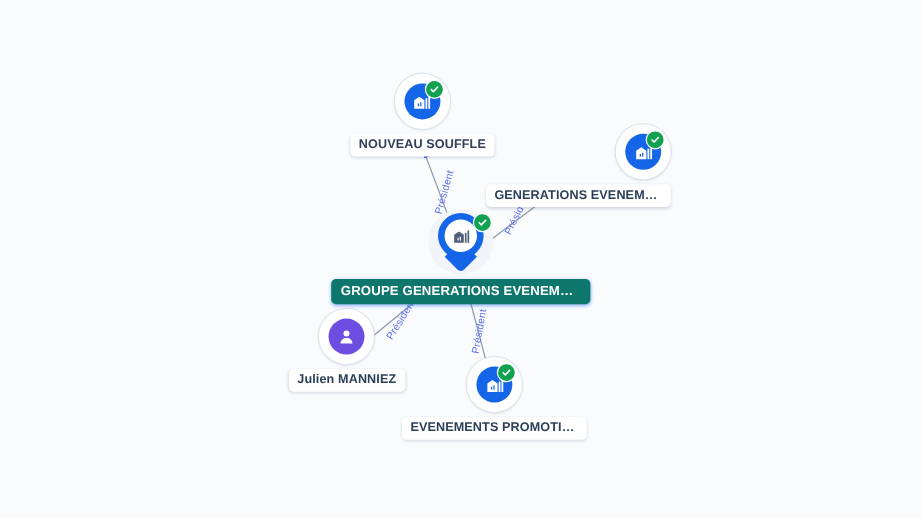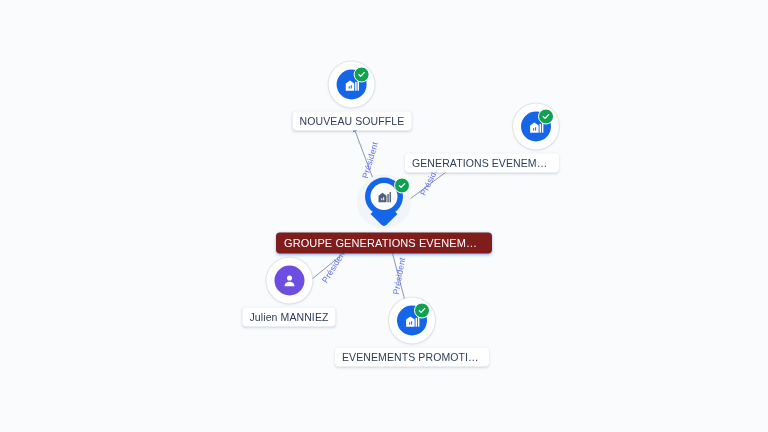--- a/index.html
+++ b/index.html
@@ -138,24 +138,25 @@
     border-radius: 4px;
     background: #ffffff;
     color: #2c3e58;
     font-size: 10.5px;
     line-height: 12px;
     letter-spacing: 0.1px;
     white-space: nowrap;
     overflow: hidden;
     text-overflow: ellipsis;
     box-shadow: 0 1px 2.5px rgba(40,60,90,0.18);
+    font-weight: bold;
   }
 
   .node-label.selected {
-    background: #7f1d1d;
+    background: #0f766e;
     color: #ffffff;
     box-shadow: 0 1px 3px rgba(21,101,232,0.45);
     max-width: 200px;
     font-size: 11px;
     padding: 4px 8px 5px 8px;
   }
 
   
   .edge-label {
     position: absolute;

